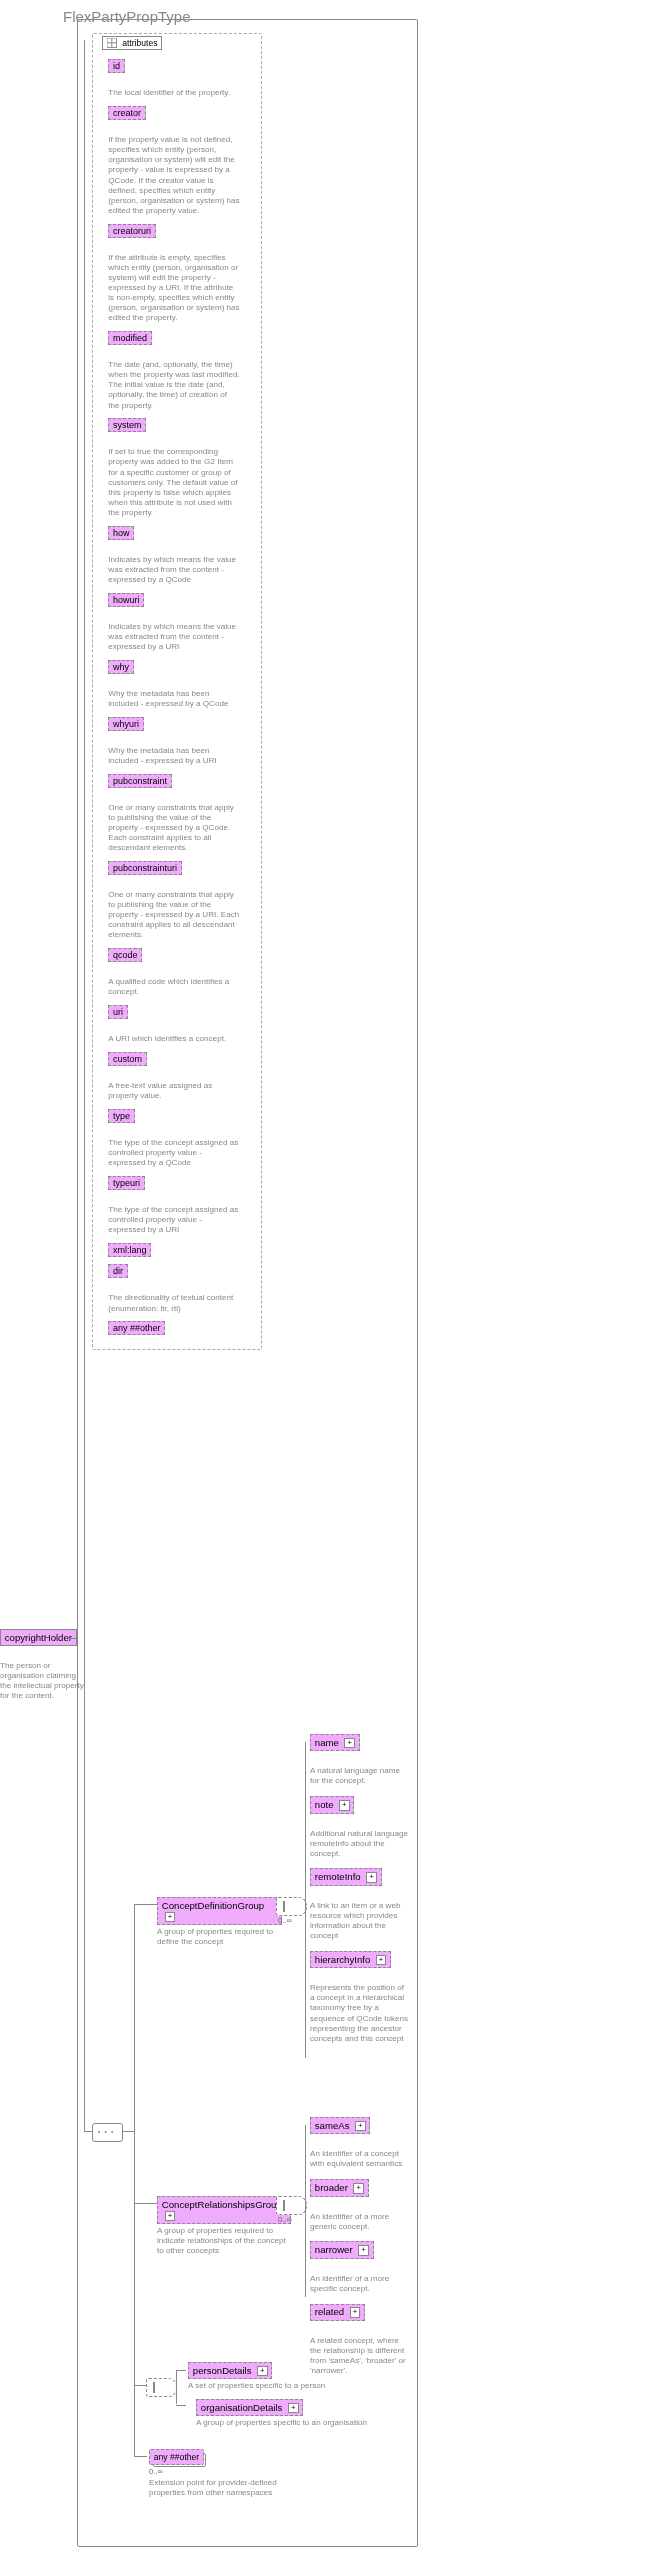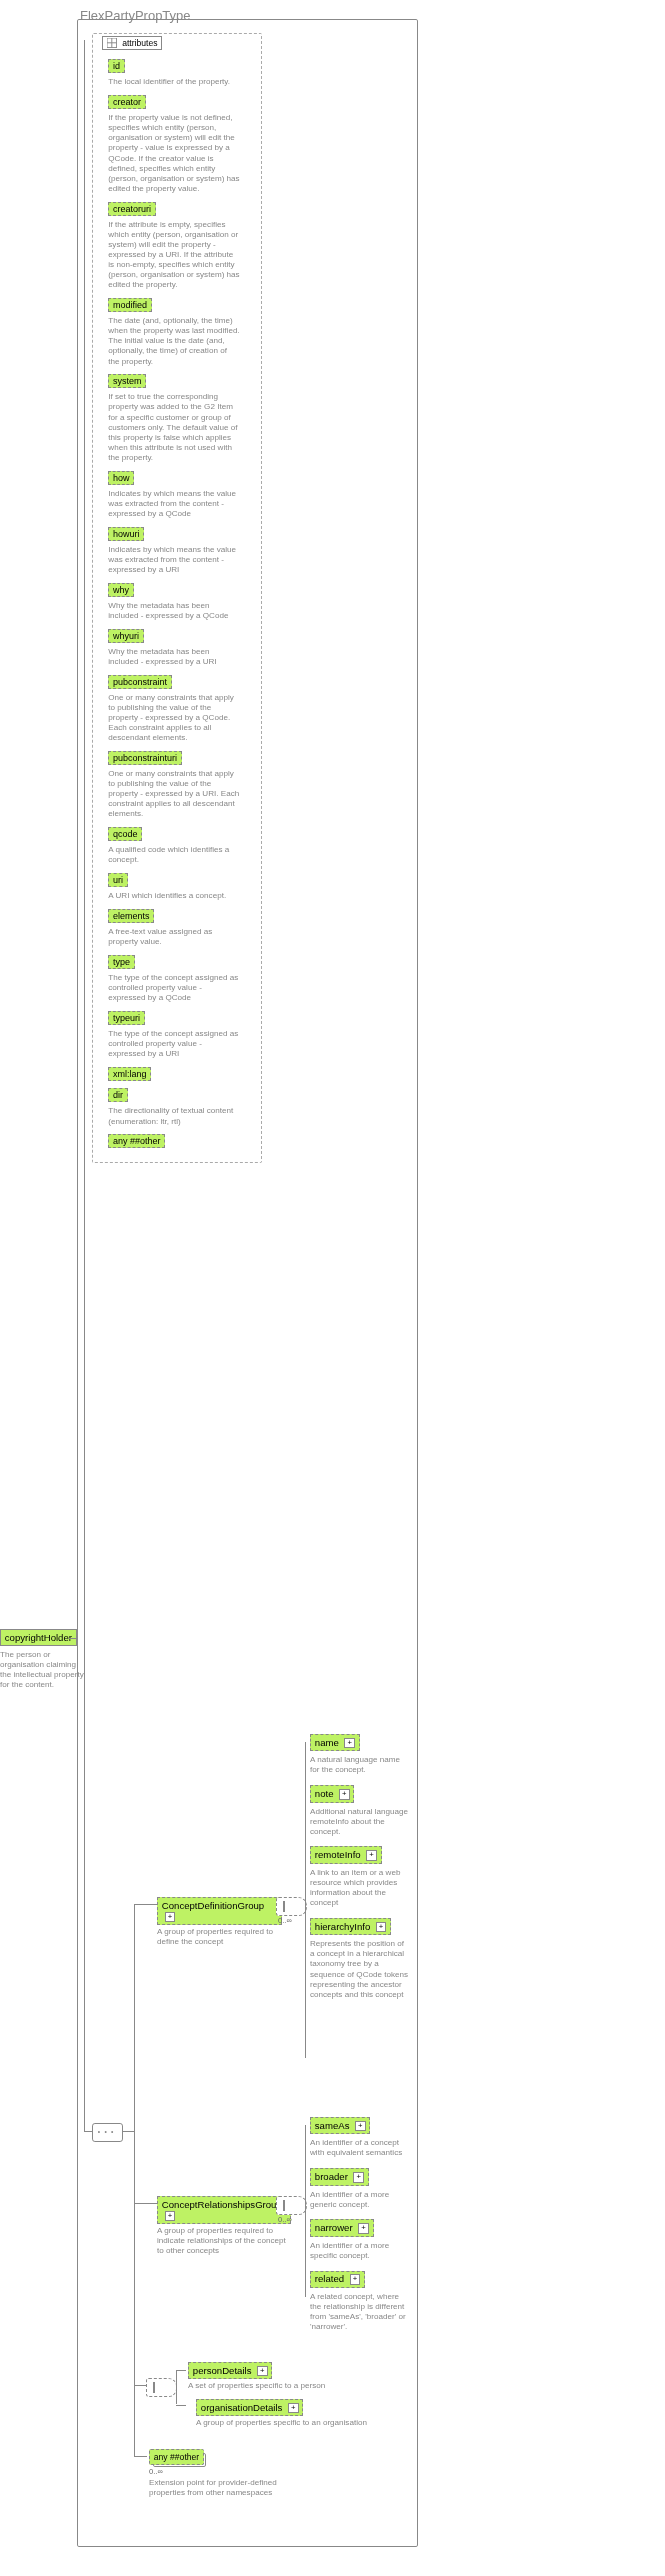--- a/index.html
+++ b/index.html
@@ -1,22 +1,22 @@
 <!DOCTYPE html>
 <html><head>
 <meta charset="utf-8">
 <style>
 body{margin:0;font-family:Verdana,Arial,sans-serif;font-size:8.6px;background:#fff;color:#000}
 .canvas{position:relative;width:666px;height:2576px}
-.type-label{position:absolute;left:80px;top:7.7px;color:#888;font-size:13px}
+.type-label{position:absolute;left:63px;top:7.7px;color:#888;font-size:15px}
 .type-box{position:absolute;left:77px;top:19px;width:339px;height:2526px;border:1px solid #888;border-radius:1.9px}
 .root-box{position:absolute;left:0;top:1629px;width:84px}
-.box{border:1px solid #888;background:#bef264;padding:1.9px 3.8px;font-size:9.6px;position:relative;display:inline-block}
+.box{border:1px solid #888;background:#f0abfc;padding:1.9px 3.8px;font-size:9.6px;position:relative;display:inline-block}
 .optional{border-style:dashed}
-.desc{color:#888;font-size:8.1px;line-height:1.25;margin-top:4px}
+.desc{color:#888;font-size:8.1px;line-height:1.25;margin-top:15px}
 .attr-container{position:absolute;left:92px;top:33px;width:157px;border:1px dashed #aaa;border-radius:1.9px;padding:5.7px}
 .attr-title{border:1px solid #888;background:#fff;padding:1px 3.8px;font-size:8.6px;display:inline-block;margin:-13.4px 0 3.8px 3.8px;position:relative;top:-1.9px}
 .attr-title svg{vertical-align:-1.9px;margin-right:2.9px}
 .attr{margin:3.8px 0 7.7px 9.6px}
 .attr .box{font-size:9px;padding:1px 3.8px}
 .attr .desc{width:132px}
 .seq{position:absolute}
 .seq-symbol{width:29px;height:17px;border:1px solid #888;background:#fff;border-radius:2.9px;display:inline-block;position:relative}
 .seq-symbol::before{content:"";position:absolute;left:3.8px;top:7.7px;width:21px;height:1.9px;background:#fff}
 .seq-symbol span{position:absolute;top:3.8px;font-size:6.7px;color:#888}
@@ -74,21 +74,21 @@
         <div class="attr"><span class="box optional">modified</span><div class="desc">The date (and, optionally, the time) when the property was last modified. The initial value is the date (and, optionally, the time) of creation of the property.</div></div>
         <div class="attr"><span class="box optional">system</span><div class="desc">If set to true the corresponding property was added to the G2 Item for a specific customer or group of customers only. The default value of this property is false which applies when this attribute is not used with the property.</div></div>
         <div class="attr"><span class="box optional">how</span><div class="desc">Indicates by which means the value was extracted from the content - expressed by a QCode</div></div>
         <div class="attr"><span class="box optional">howuri</span><div class="desc">Indicates by which means the value was extracted from the content - expressed by a URI</div></div>
         <div class="attr"><span class="box optional">why</span><div class="desc">Why the metadata has been included - expressed by a QCode</div></div>
         <div class="attr"><span class="box optional">whyuri</span><div class="desc">Why the metadata has been included - expressed by a URI</div></div>
         <div class="attr"><span class="box optional">pubconstraint</span><div class="desc">One or many constraints that apply to publishing the value of the property - expressed by a QCode. Each constraint applies to all descendant elements.</div></div>
         <div class="attr"><span class="box optional">pubconstrainturi</span><div class="desc">One or many constraints that apply to publishing the value of the property - expressed by a URI. Each constraint applies to all descendant elements.</div></div>
         <div class="attr"><span class="box optional">qcode</span><div class="desc">A qualified code which identifies a concept.</div></div>
         <div class="attr"><span class="box optional">uri</span><div class="desc">A URI which identifies a concept.</div></div>
-        <div class="attr"><span class="box optional">elements</span><div class="desc">A free-text value assigned as property value.</div></div>
+        <div class="attr"><span class="box optional">custom</span><div class="desc">A free-text value assigned as property value.</div></div>
         <div class="attr"><span class="box optional">type</span><div class="desc">The type of the concept assigned as controlled property value - expressed by a QCode</div></div>
         <div class="attr"><span class="box optional">typeuri</span><div class="desc">The type of the concept assigned as controlled property value - expressed by a URI</div></div>
         <div class="attr"><span class="box optional">xml:lang</span></div>
         <div class="attr"><span class="box optional">dir</span><div class="desc">The directionality of textual content (enumeration: ltr, rtl)</div></div>
       </div>
     <div class="attr">
       <span class="box optional any-box">any ##other</span>
     </div>
   </div>
 

